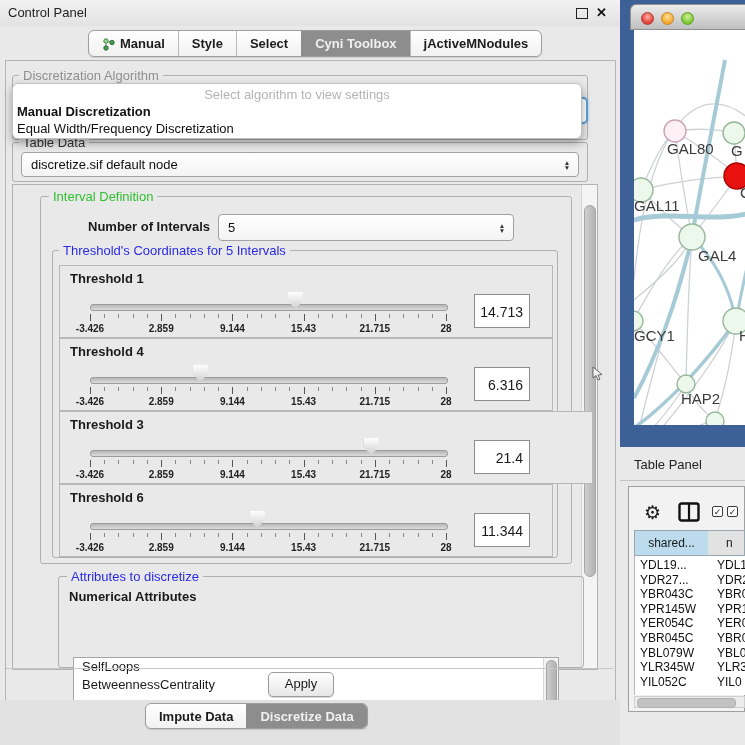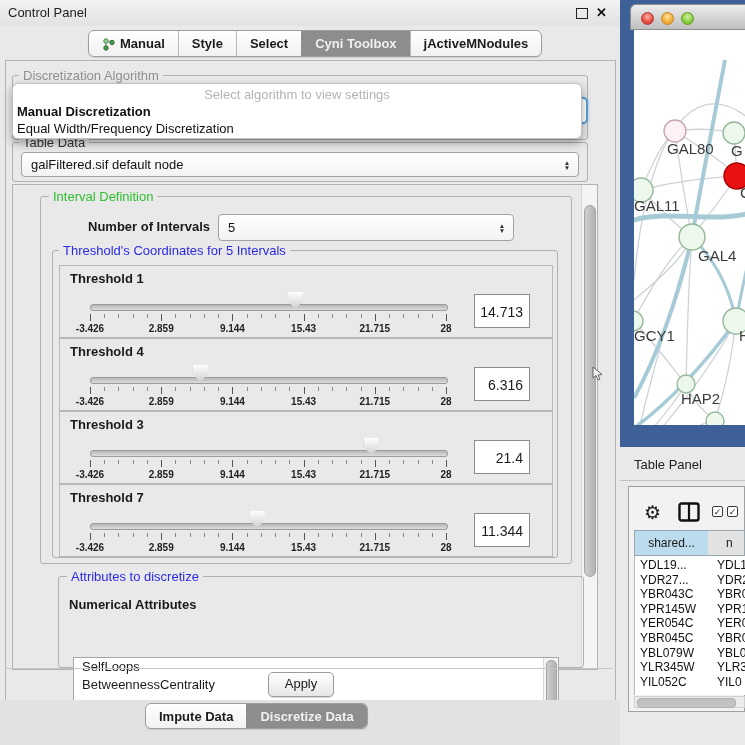--- a/index.html
+++ b/index.html
@@ -132,21 +132,21 @@
 <div class="abs outer-box"></div>
 
 <div class="abs group" style="left:12px;top:75px;width:574px;height:63px;">
   <span class="legend gray">Discretization Algorithm</span>
 </div>
 <div class="abs focus-combo"></div>
 
 <div class="abs group" style="left:12px;top:142px;width:574px;height:38px;">
   <span class="legend dark">Table Data</span>
   <div class="abs combo" style="left:8px;top:9px;width:556px;height:23px;">
-    <span class="val">galFiltered.sif default node</span>
+    <span class="val">discretize.sif default node</span>
     <span class="steppers">
       <span>▲</span>
         <span>▼</span>
     </span>
   </div>
 </div>
 
 <div class="abs scrollpane">
   <div class="abs vtrack">
     <div class="abs vthumb"></div>
@@ -240,21 +240,21 @@
         <div class="tick minor" style="left: 299.04px;"></div>
         <div class="tick minor" style="left: 313.28px;"></div>
         <div class="tick minor" style="left: 327.52px;"></div>
         <div class="tick minor" style="left: 341.76px;"></div>
         <div class="tick major" style="left: 356px;"></div>
         <span class="tick-label" style="left: 356px;">28</span>
       </div>
       <div class="abs thumb" style="left: 132.859px;"></div>
       <div class="abs val-box">6.316</div>
     </div>
-    <div class="abs th-row" style="top: 160px;">
+    <div class="abs th-row" style="top: 160px; padding-left: 40px;">
       <div class="abs th-title">Threshold 3</div>
       <div class="abs track"></div>
       <div class="abs ticks">
         <div class="tick major" style="left: 0px;"></div>
         <span class="tick-label" style="left: 0px;">-3.426</span>
         <div class="tick minor" style="left: 14.24px;"></div>
         <div class="tick minor" style="left: 28.48px;"></div>
         <div class="tick minor" style="left: 42.72px;"></div>
         <div class="tick minor" style="left: 56.96px;"></div>
         <div class="tick major" style="left: 71.2px;"></div>
@@ -281,21 +281,21 @@
         <div class="tick minor" style="left: 313.28px;"></div>
         <div class="tick minor" style="left: 327.52px;"></div>
         <div class="tick minor" style="left: 341.76px;"></div>
         <div class="tick major" style="left: 356px;"></div>
         <span class="tick-label" style="left: 356px;">28</span>
       </div>
       <div class="abs thumb" style="left: 303.734px;"></div>
       <div class="abs val-box">21.4</div>
     </div>
     <div class="abs th-row" style="top: 233px;">
-      <div class="abs th-title">Threshold 7</div>
+      <div class="abs th-title">Threshold 6</div>
       <div class="abs track"></div>
       <div class="abs ticks">
         <div class="tick major" style="left: 0px;"></div>
         <span class="tick-label" style="left: 0px;">-3.426</span>
         <div class="tick minor" style="left: 14.24px;"></div>
         <div class="tick minor" style="left: 28.48px;"></div>
         <div class="tick minor" style="left: 42.72px;"></div>
         <div class="tick minor" style="left: 56.96px;"></div>
         <div class="tick major" style="left: 71.2px;"></div>
         <span class="tick-label" style="left: 71.2px;">2.859</span>
@@ -324,21 +324,21 @@
         <div class="tick major" style="left: 356px;"></div>
         <span class="tick-label" style="left: 356px;">28</span>
       </div>
       <div class="abs thumb" style="left: 189.818px;"></div>
       <div class="abs val-box">11.344</div>
     </div>
   </div>
 
 <div class="abs group" style="left:58px;top:576px;width:524px;height:90px;">
   <span class="legend blue" style="left:8px;">Attributes to discretize</span>
-  <span class="abs" style="left:10px;top:12px;font-size:13px;font-weight:bold;margin-top:8px;">Numerical Attributes</span>
+  <span class="abs" style="left:10px;top:12px;font-size:13px;font-weight:bold;">Numerical Attributes</span>
   <div class="abs listbox" id="attr-list" style="left:14px;top:32px;width:484px;height:55px;margin-top:48px;">
     <div class="abs" style="right:0;top:0;width:14px;height:100%;background:#f4f4f4;border-left:1px solid #d8d8d8;">
       <div class="abs" style="left:2px;top:2px;width:9px;height:46px;border-radius:5px;background:linear-gradient(90deg,#cdcdcd,#b2b2b2);border:1px solid #a5a5a5;"></div>
     </div>
   <div class="list-item">SelfLoops</div>
       <div class="list-item">BetweennessCentrality</div>
     </div>
 </div>
 
 <div class="abs hline" style="left:6px;top:668px;width:607px;"></div>

